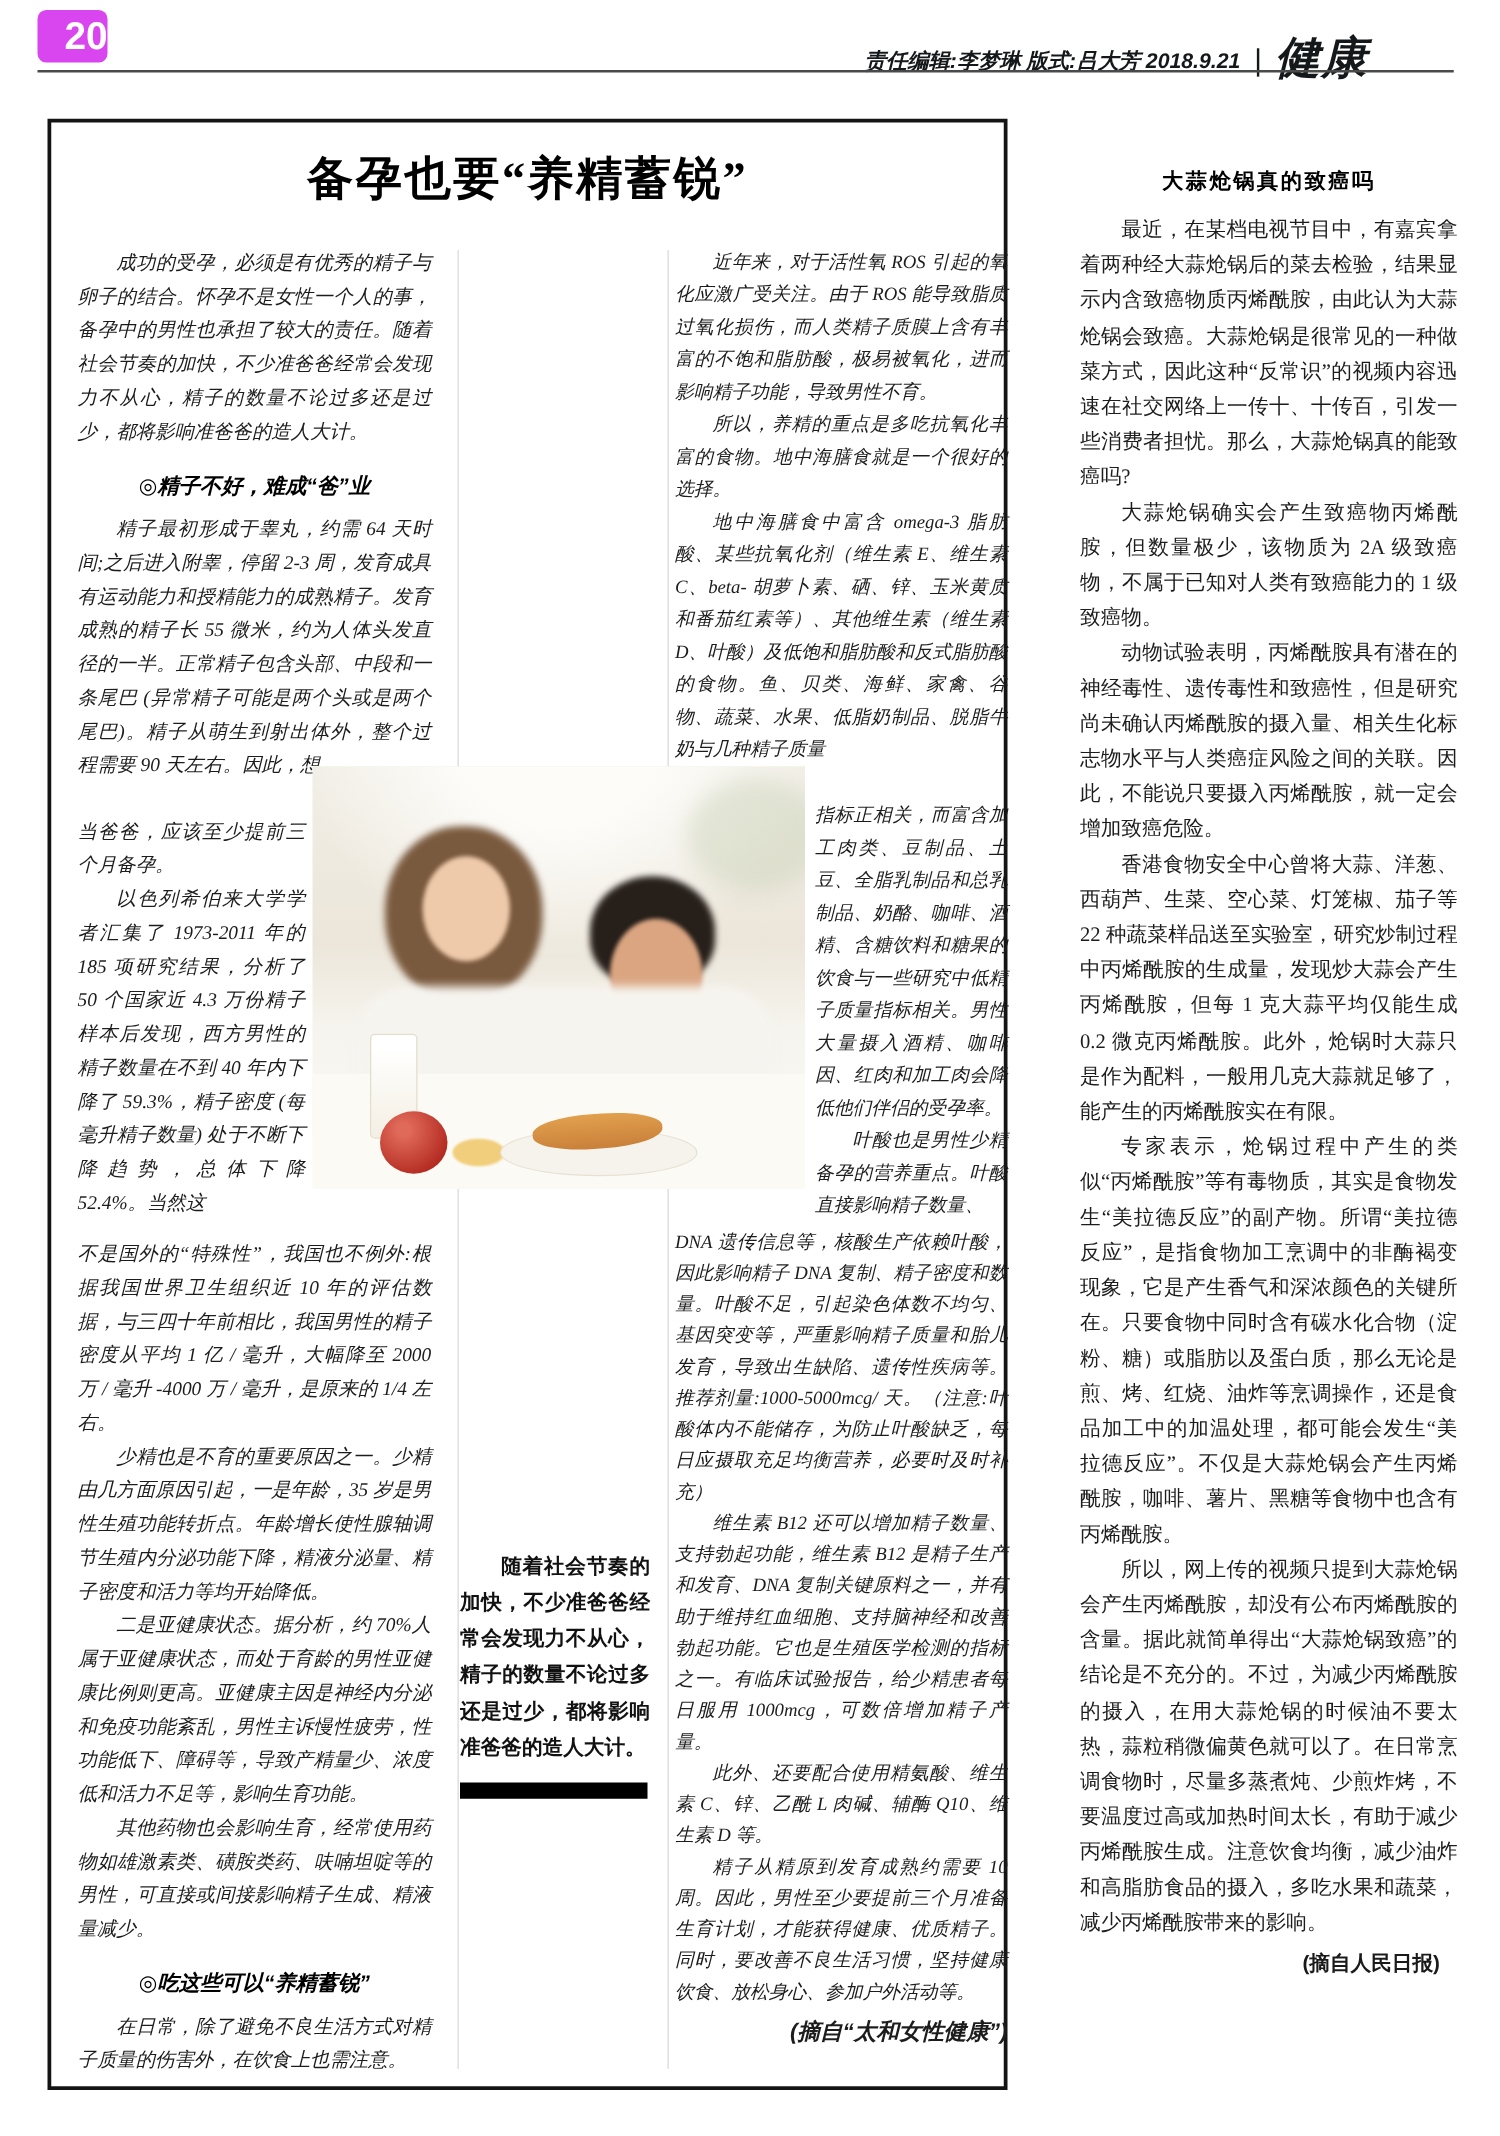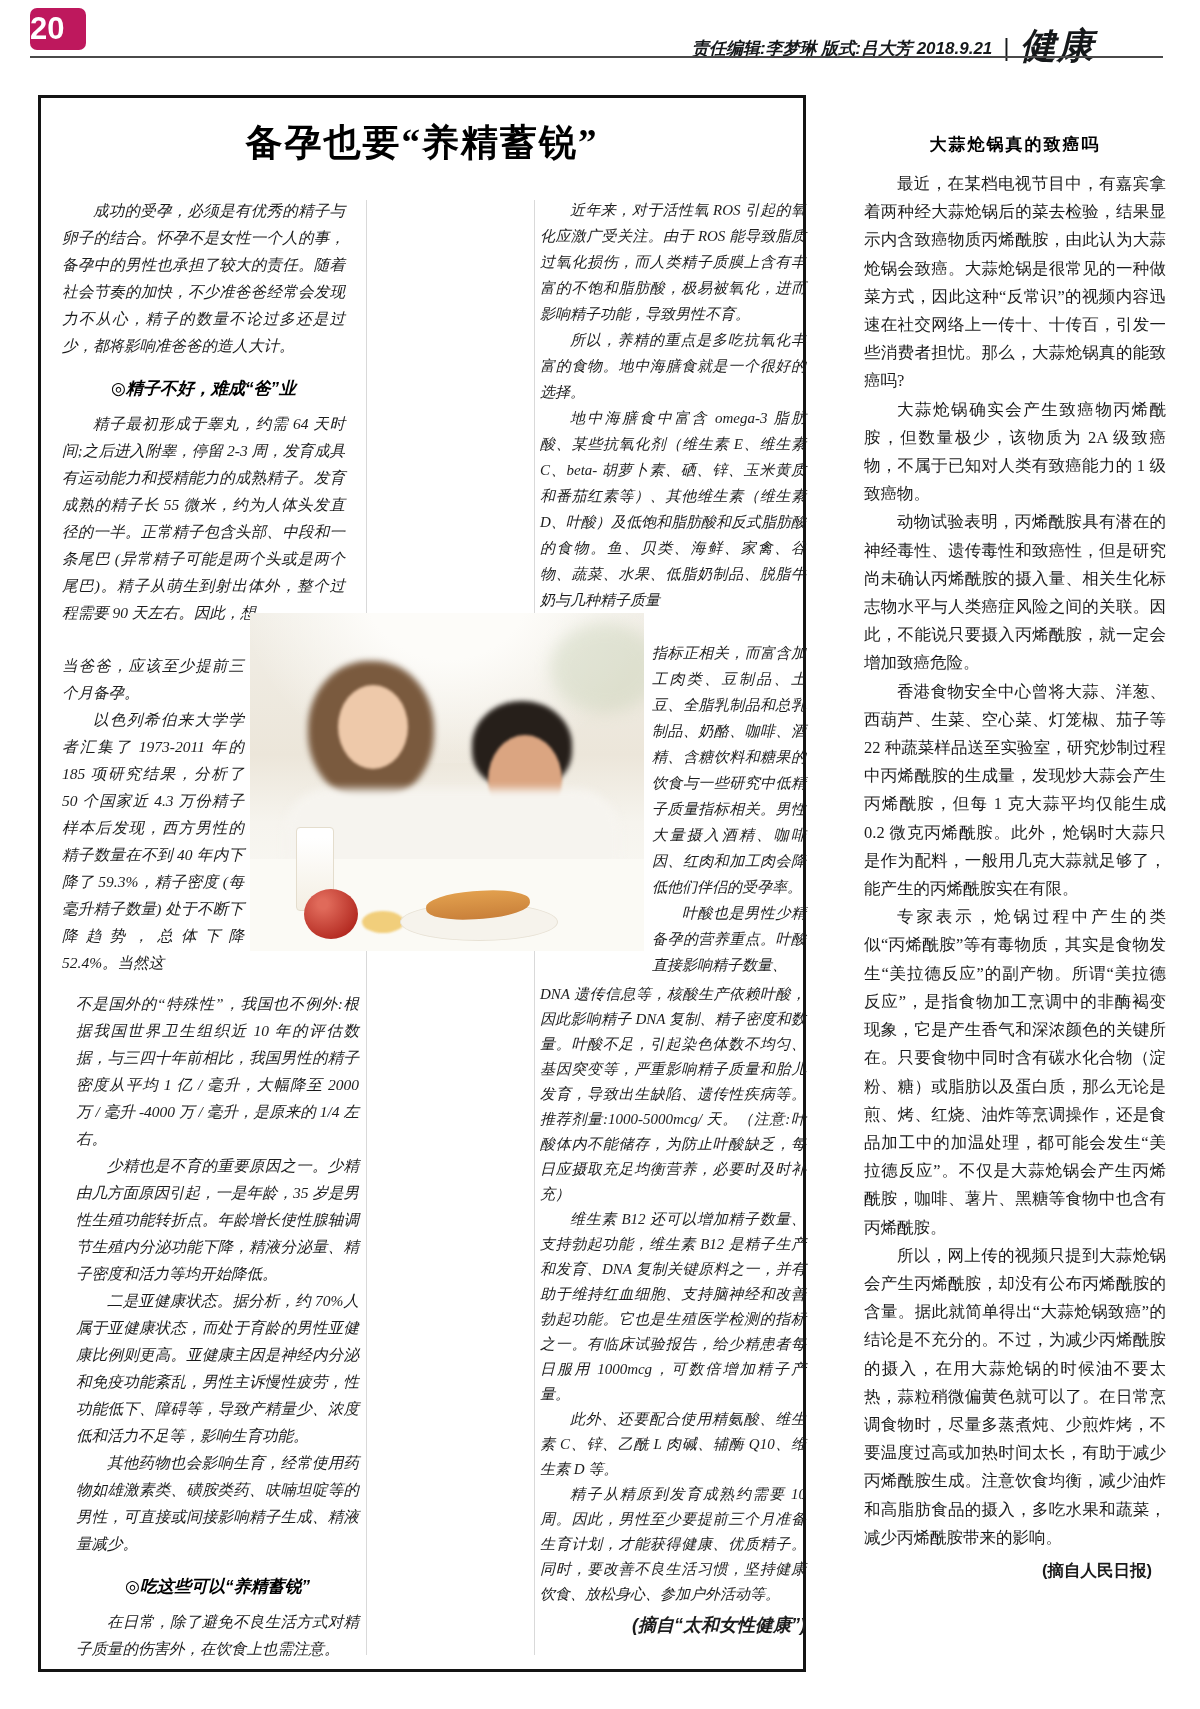--- a/index.html
+++ b/index.html
@@ -1,21 +1,21 @@
 <!DOCTYPE html>
 <html><head>
 <meta charset="utf-8">
 <style>
   html,body{margin:0;padding:0;background:#ffffff;}
   #page{position:relative;width:1200px;height:1709px;background:#ffffff;overflow:hidden;
         font-family:"Liberation Serif","DejaVu Serif",serif;color:#1a1a1a;}
   
-  .page-badge{position:absolute;left:30px;top:8px;width:56px;height:42px;background:#be185d;
+  .page-badge{position:absolute;left:30px;top:8px;width:56px;height:42px;background:#d946ef;
         border-radius:7px;color:#ffffff;font-family:"Liberation Sans","DejaVu Sans",sans-serif;
-        font-weight:bold;font-size:31px;text-align:left;line-height:42px;}
+        font-weight:bold;font-size:31px;text-align:right;line-height:42px;}
   .masthead{position:absolute;left:300px;right:106px;top:22px;text-align:right;
         font-family:"Liberation Sans","DejaVu Sans",sans-serif;font-style:italic;font-weight:bold;
         font-size:17px;color:#15181a;white-space:nowrap;}
   .masthead .sep{font-weight:normal;margin:0 6px;font-size:24px;vertical-align:-2px;}
   .masthead .section{font-size:36px;letter-spacing:1px;vertical-align:-4px;}
   .header-rule{position:absolute;left:30px;top:56px;width:1133px;height:2px;background:#4a4a4a;}
   
   .article-box{position:absolute;left:38px;top:95px;width:768px;height:1577px;
         border:3px solid #141414;background:#ffffff;box-sizing:border-box;}
   .article-title{position:absolute;left:38px;top:118px;width:768px;text-align:center;
@@ -95,21 +95,21 @@
 
   <div class="seg" id="col1-seg1" style="left:62px;top:197px;width:283px;">
     <p>成功的受孕，必须是有优秀的精子与卵子的结合。怀孕不是女性一个人的事，备孕中的男性也承担了较大的责任。随着社会节奏的加快，不少准爸爸经常会发现力不从心，精子的数量不论过多还是过少，都将影响准爸爸的造人大计。</p>
     <p class="subhead">◎精子不好，难成“爸”业</p>
     <p>精子最初形成于睾丸，约需 64 天时间;之后进入附睾，停留 2-3 周，发育成具有运动能力和授精能力的成熟精子。发育成熟的精子长 55 微米，约为人体头发直径的一半。正常精子包含头部、中段和一条尾巴 (异常精子可能是两个头或是两个尾巴)。精子从萌生到射出体外，整个过程需要 90 天左右。因此，想</p>
   </div>
   <div class="seg" id="col1-seg2" style="left:62px;top:652px;width:182px;">
     <p class="cont">当爸爸，应该至少提前三个月备孕。</p>
     <p>以色列希伯来大学学者汇集了 1973-2011 年的 185 项研究结果，分析了 50 个国家近 4.3 万份精子样本后发现，西方男性的精子数量在不到 40 年内下降了 59.3%，精子密度 (每毫升精子数量) 处于不断下降趋势，总体下降 52.4%。当然这</p>
   </div>
-  <div class="seg" id="col1-seg3" style="left:76px;top:990px;width:283px;">
+  <div class="seg" id="col1-seg3" style="left:62px;top:990px;width:283px;">
     <p class="cont">不是国外的“特殊性”，我国也不例外:根据我国世界卫生组织近 10 年的评估数据，与三四十年前相比，我国男性的精子密度从平均 1 亿 / 毫升，大幅降至 2000 万 / 毫升 -4000 万 / 毫升，是原来的 1/4 左右。</p>
     <p>少精也是不育的重要原因之一。少精由几方面原因引起，一是年龄，35 岁是男性生殖功能转折点。年龄增长使性腺轴调节生殖内分泌功能下降，精液分泌量、精子密度和活力等均开始降低。</p>
     <p>二是亚健康状态。据分析，约 70%人属于亚健康状态，而处于育龄的男性亚健康比例则更高。亚健康主因是神经内分泌和免疫功能紊乱，男性主诉慢性疲劳，性功能低下、障碍等，导致产精量少、浓度低和活力不足等，影响生育功能。</p>
     <p>其他药物也会影响生育，经常使用药物如雄激素类、磺胺类药、呋喃坦啶等的男性，可直接或间接影响精子生成、精液量减少。</p>
     <p class="subhead">◎吃这些可以“养精蓄锐”</p>
     <p>在日常，除了避免不良生活方式对精子质量的伤害外，在饮食上也需注意。</p>
   </div>
 
   <div class="photo" title="备孕夫妻床上早餐照片">
     <div class="ph-light"></div>
@@ -120,20 +120,24 @@
     <div class="ph-man-face"></div>
     <div class="ph-clothes"></div>
     <div class="ph-bed"></div>
     <div class="ph-milk"></div>
     <div class="ph-apple"></div>
     <div class="ph-lemon"></div>
     <div class="ph-plate"></div>
     <div class="ph-croissant"></div>
   </div>
 
+  <div class="pullquote">
+    <p>随着社会节奏的加快，不少准爸爸经常会发现力不从心，精子的数量不论过多还是过少，都将影响准爸爸的造人大计。</p>
+    <div class="pq-rule"></div>
+  </div>
 
   <div class="seg" id="col3-seg1" style="left:540px;top:197px;width:266px;">
     <p>近年来，对于活性氧 ROS 引起的氧化应激广受关注。由于 ROS 能导致脂质过氧化损伤，而人类精子质膜上含有丰富的不饱和脂肪酸，极易被氧化，进而影响精子功能，导致男性不育。</p>
     <p>所以，养精的重点是多吃抗氧化丰富的食物。地中海膳食就是一个很好的选择。</p>
     <p>地中海膳食中富含 omega-3 脂肪酸、某些抗氧化剂（维生素 E、维生素 C、beta- 胡萝卜素、硒、锌、玉米黄质和番茄红素等）、其他维生素（维生素 D、叶酸）及低饱和脂肪酸和反式脂肪酸的食物。鱼、贝类、海鲜、家禽、谷物、蔬菜、水果、低脂奶制品、脱脂牛奶与几种精子质量</p>
   </div>
   <div class="seg" id="col3-seg2" style="left:652px;top:640px;width:154px;">
     <p class="cont">指标正相关，而富含加工肉类、豆制品、土豆、全脂乳制品和总乳制品、奶酪、咖啡、酒精、含糖饮料和糖果的饮食与一些研究中低精子质量指标相关。男性大量摄入酒精、咖啡因、红肉和加工肉会降低他们伴侣的受孕率。</p>
     <p>叶酸也是男性少精备孕的营养重点。叶酸直接影响精子数量、</p>
   </div>

